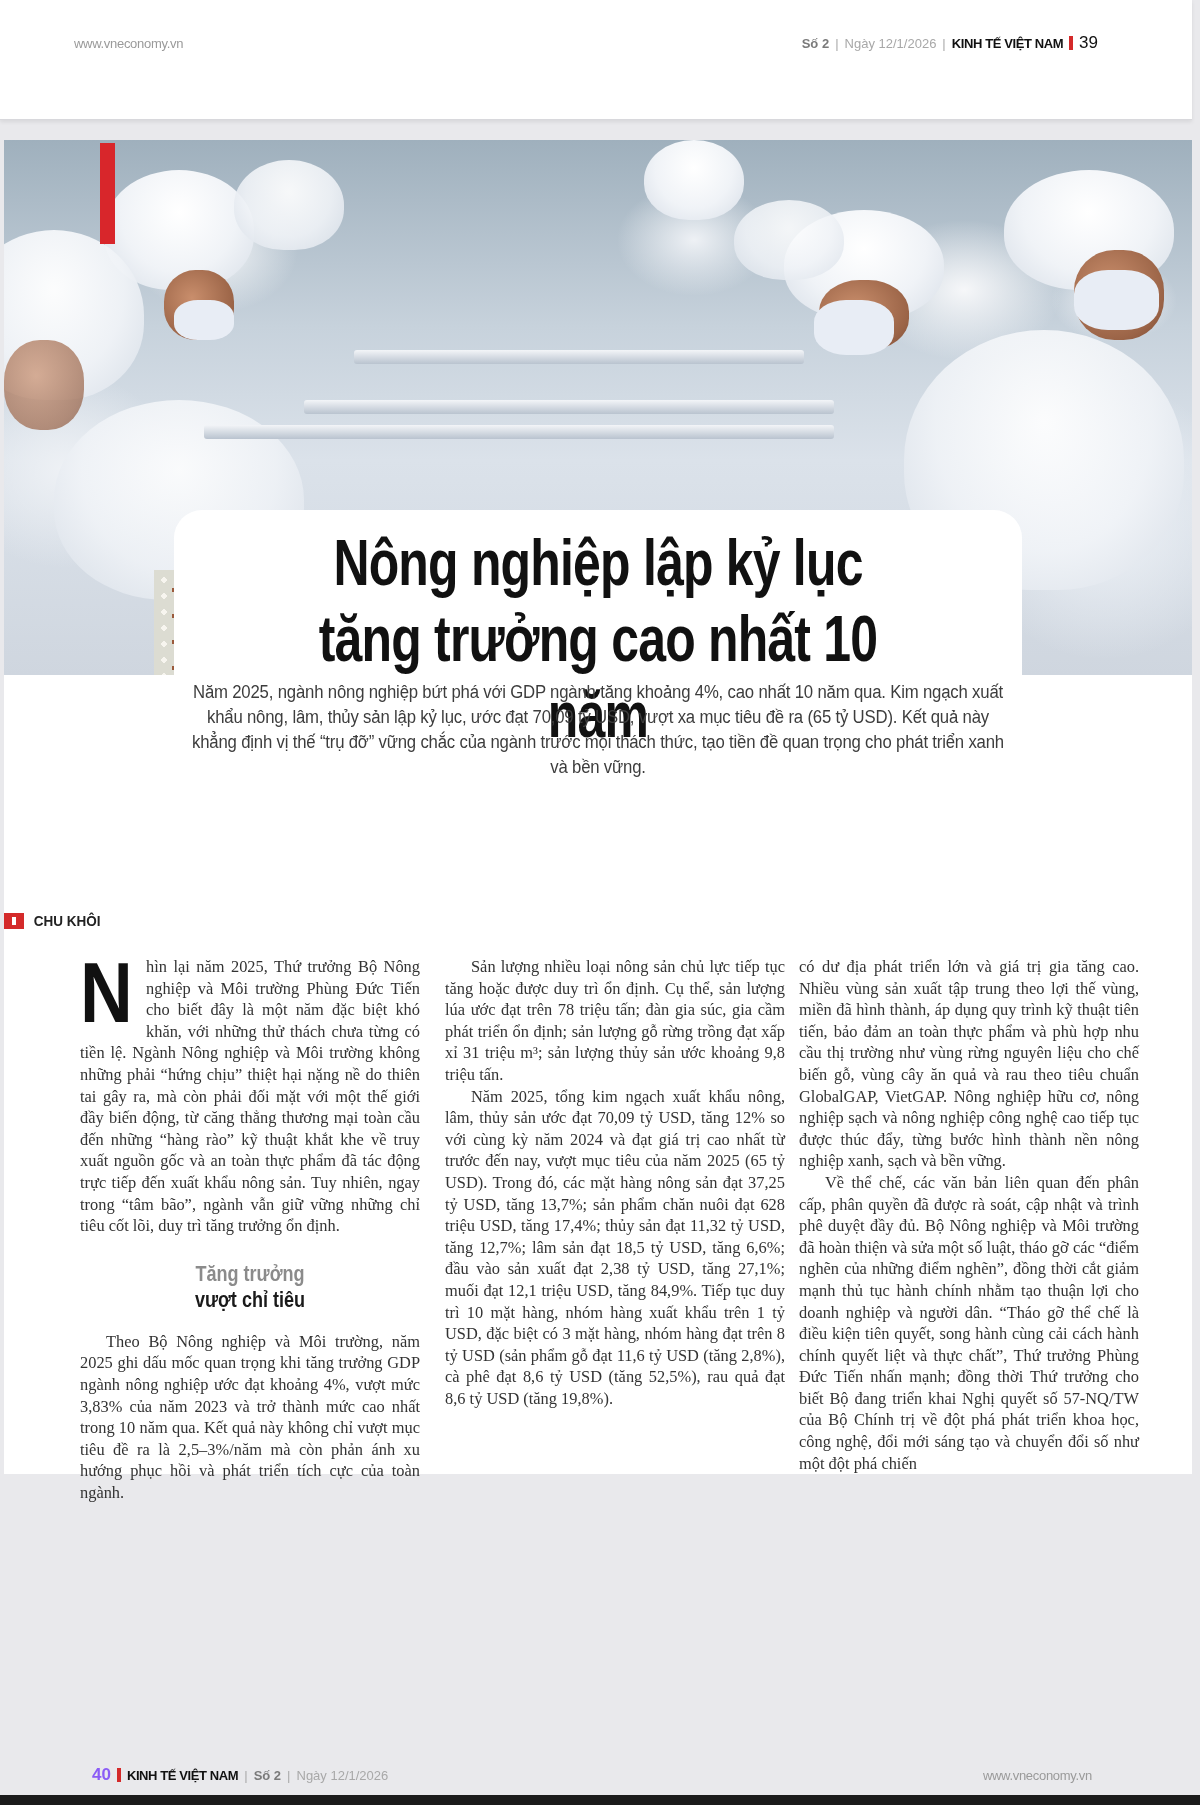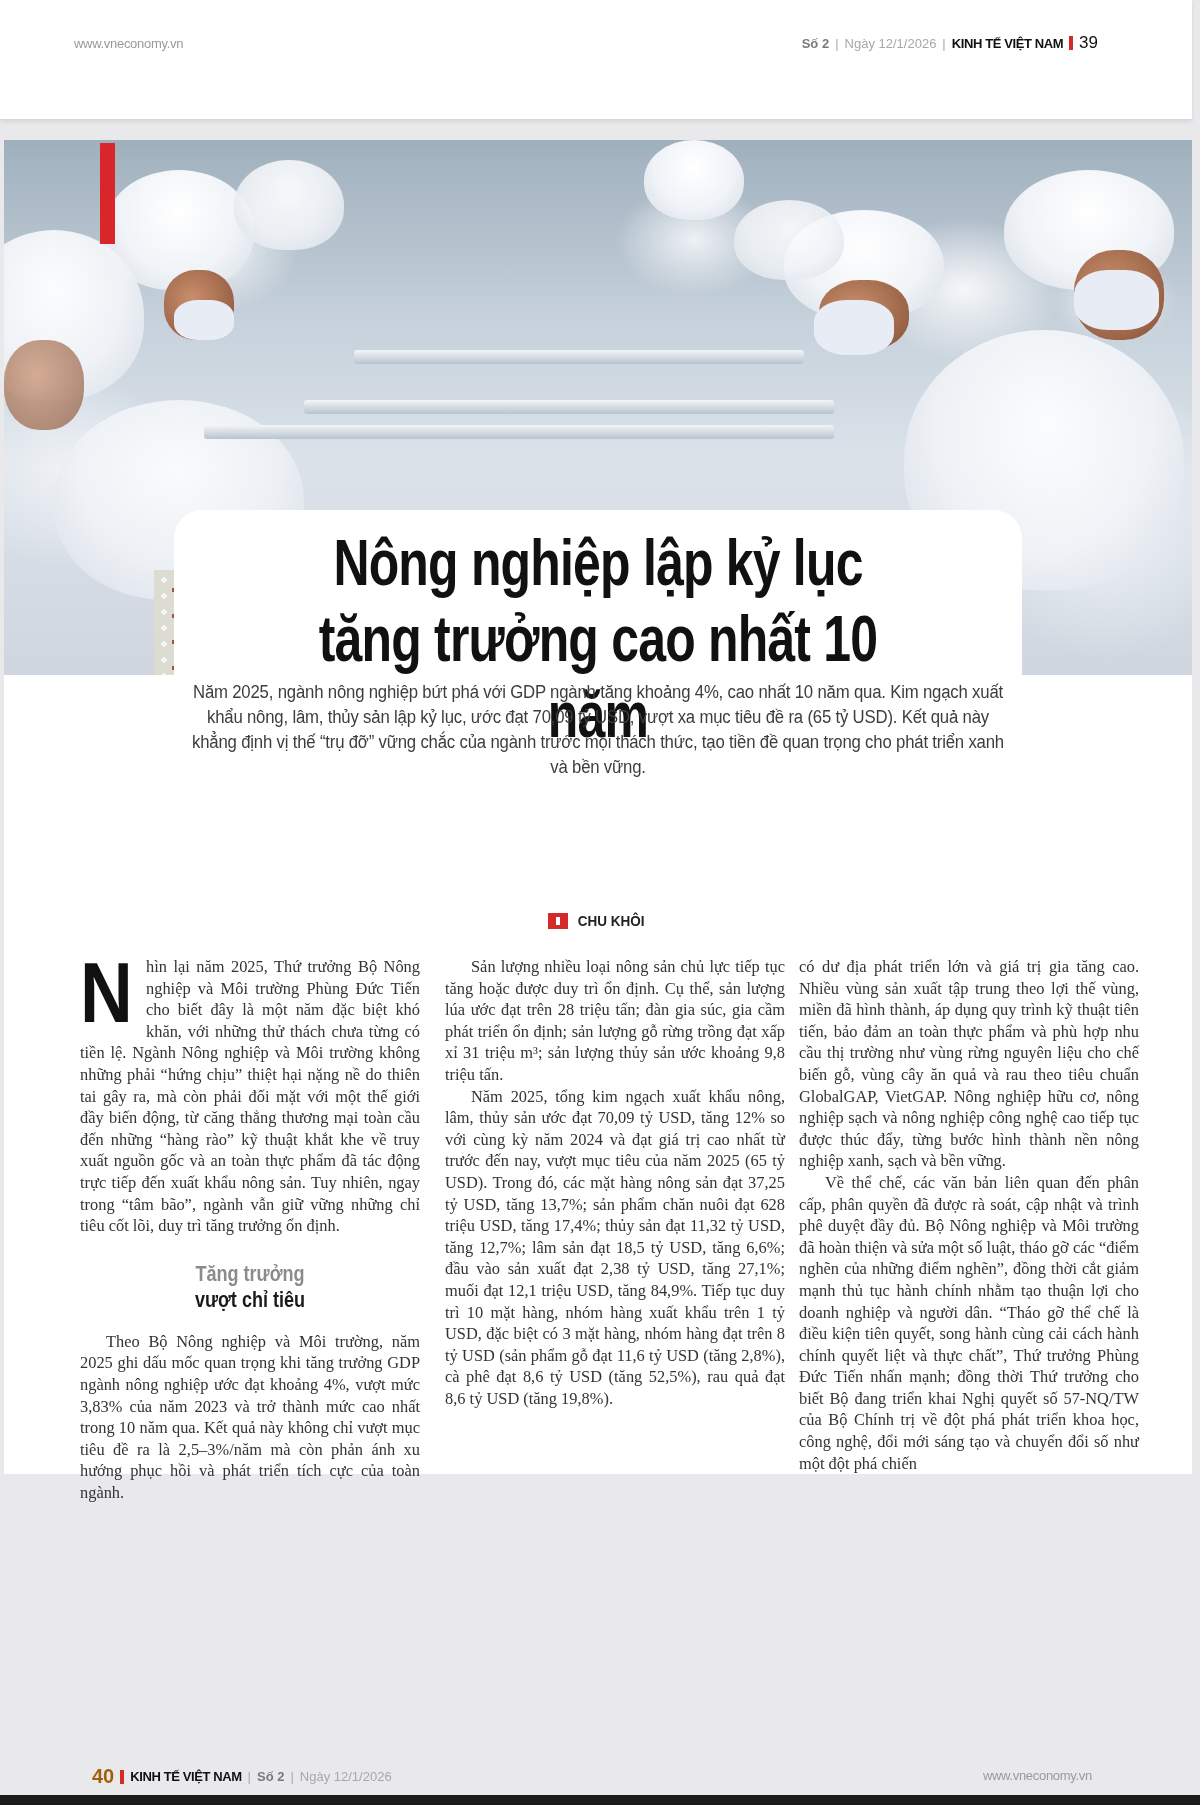--- a/index.html
+++ b/index.html
@@ -62,40 +62,40 @@
     position: absolute; left: 170px; top: 385px; width: 848px; text-align: center;
     font-family: "Liberation Sans", sans-serif; font-weight: bold; font-size: 64px; line-height: 76px;
     color: #111; transform: scaleX(0.78); transform-origin: center top; letter-spacing: -1px;
   }
 
   .dek {
     position: absolute; left: 150px; top: 540px; width: 888px; text-align: center;
     font-family: "Liberation Sans", sans-serif; font-size: 18px; line-height: 25px; color: #3d3d3d;
     transform: scaleX(0.93); transform-origin: center top; letter-spacing: -0.2px;
   }
-  .byline { position: absolute; left: 0; width: 1188px; top: 772px; display: flex; justify-content: center; align-items: center; gap: 6px; }
+  .byline { position: absolute; left: 0; width: 1188px; top: 772px; display: flex; align-items: center; gap: 6px; }
   .byline .logo { width: 20px; height: 16px; background: #d42a2a; position: relative; }
   .byline .logo::after { content: ""; position: absolute; left: 8px; top: 4px; width: 4px; height: 8px; background: #fff; }
   .byline .name { font-family: "Liberation Sans", sans-serif; font-weight: bold; font-size: 15px; color: #222; transform: scaleX(0.9); }
 
   
   .col { position: absolute; top: 816px; width: 340px; font-size: 16.4px; line-height: 21.6px; text-align: justify; color: #333; }
   .col1 { left: 76px; }
   .col2 { left: 441px; }
   .col3 { left: 795px; }
   .col p { text-indent: 26px; }
   .col p.noindent { text-indent: 0; }
   .dropcap { float: left; font-family: "Liberation Sans", sans-serif; font-weight: bold; font-size: 86px; line-height: 64px; margin: 4px 10px 0 0; color: #111; transform: scaleX(0.85); transform-origin: left top; width: 56px; }
   .subhead { text-align: center; margin: 24px 0 18px; font-family: "Liberation Sans", sans-serif; font-weight: bold; line-height: 26px; }
   .subhead .l1 { display: block; color: #8b8b8b; font-size: 22px; transform: scaleX(0.82); }
   .subhead .l2 { display: block; color: #1a1a1a; font-size: 22px; transform: scaleX(0.82); }
 
   
   .folio-bottom { position: absolute; left: 88px; top: 1625px; display: flex; align-items: center; gap: 6px; font-family: "Liberation Sans", sans-serif; font-size: 13px; }
-  .folio-bottom .pageno { font-weight: bold; font-size: 20px; color: #a16207; }
+  .folio-bottom .pageno { font-weight: bold; font-size: 17px; color: #8b5cf6; }
   .folio-bottom .redbar { width: 4px; height: 14px; background: #d42a2a; display: inline-block; }
   .folio-bottom .mag { font-weight: bold; color: #111; letter-spacing: -0.4px; }
   .folio-bottom .issue { color: #7a7a7a; font-weight: bold; }
   .folio-bottom .sep { color: #aaa; }
   .folio-bottom .date { color: #a8a8a8; }
   .site-bottom { position: absolute; right: 100px; top: 1628px; font-family: "Liberation Sans", sans-serif; font-size: 13px; color: #9a9a9a; letter-spacing: -0.3px; }
 
   .bottom-bar { position: absolute; left: 0; top: 1795px; width: 1200px; height: 10px; background: #1b1b1b; }
 </style>
 </head>
@@ -158,21 +158,21 @@
   <div class="col col1">
     <p class="noindent"><span class="dropcap">N</span><span>hìn lại năm 2025, Thứ trưởng Bộ Nông nghiệp và Môi trường Phùng Đức Tiến cho biết đây là một năm đặc biệt khó khăn, với những thử thách chưa từng có tiền lệ. Ngành Nông nghiệp và Môi trường không những phải “hứng chịu” thiệt hại nặng nề do thiên tai gây ra, mà còn phải đối mặt với một thế giới đầy biến động, từ căng thẳng thương mại toàn cầu đến những “hàng rào” kỹ thuật khắt khe về truy xuất nguồn gốc và an toàn thực phẩm đã tác động trực tiếp đến xuất khẩu nông sản. Tuy nhiên, ngay trong “tâm bão”, ngành vẫn giữ vững những chỉ tiêu cốt lõi, duy trì tăng trưởng ổn định.</span></p>
     <div class="subhead">
       <span class="l1">Tăng trưởng</span>
       <span class="l2">vượt chỉ tiêu</span>
     </div>
     <p>Theo Bộ Nông nghiệp và Môi trường, năm 2025 ghi dấu mốc quan trọng khi tăng trưởng GDP ngành nông nghiệp ước đạt khoảng 4%, vượt mức 3,83% của năm 2023 và trở thành mức cao nhất trong 10 năm qua. Kết quả này không chỉ vượt mục tiêu đề ra là 2,5–3%/năm mà còn phản ánh xu hướng phục hồi và phát triển tích cực của toàn ngành.</p>
   </div>
 
   <div class="col col2">
-    <p>Sản lượng nhiều loại nông sản chủ lực tiếp tục tăng hoặc được duy trì ổn định. Cụ thể, sản lượng lúa ước đạt trên 28 triệu tấn; đàn gia súc, gia cầm phát triển ổn định; sản lượng gỗ rừng trồng đạt xấp xỉ 31 triệu m³; sản lượng thủy sản ước khoảng 9,8 triệu tấn.</p>
+    <p>Sản lượng nhiều loại nông sản chủ lực tiếp tục tăng hoặc được duy trì ổn định. Cụ thể, sản lượng lúa ước đạt trên 78 triệu tấn; đàn gia súc, gia cầm phát triển ổn định; sản lượng gỗ rừng trồng đạt xấp xỉ 31 triệu m³; sản lượng thủy sản ước khoảng 9,8 triệu tấn.</p>
     <p>Năm 2025, tổng kim ngạch xuất khẩu nông, lâm, thủy sản ước đạt 70,09 tỷ USD, tăng 12% so với cùng kỳ năm 2024 và đạt giá trị cao nhất từ trước đến nay, vượt mục tiêu của năm 2025 (65 tỷ USD). Trong đó, các mặt hàng nông sản đạt 37,25 tỷ USD, tăng 13,7%; sản phẩm chăn nuôi đạt 628 triệu USD, tăng 17,4%; thủy sản đạt 11,32 tỷ USD, tăng 12,7%; lâm sản đạt 18,5 tỷ USD, tăng 6,6%; đầu vào sản xuất đạt 2,38 tỷ USD, tăng 27,1%; muối đạt 12,1 triệu USD, tăng 84,9%. Tiếp tục duy trì 10 mặt hàng, nhóm hàng xuất khẩu trên 1 tỷ USD, đặc biệt có 3 mặt hàng, nhóm hàng đạt trên 8 tỷ USD (sản phẩm gỗ đạt 11,6 tỷ USD (tăng 2,8%), cà phê đạt 8,6 tỷ USD (tăng 52,5%), rau quả đạt 8,6 tỷ USD (tăng 19,8%).</p>
   </div>
 
   <div class="col col3">
     <p class="noindent">có dư địa phát triển lớn và giá trị gia tăng cao. Nhiều vùng sản xuất tập trung theo lợi thế vùng, miền đã hình thành, áp dụng quy trình kỹ thuật tiên tiến, bảo đảm an toàn thực phẩm và phù hợp nhu cầu thị trường như vùng rừng nguyên liệu cho chế biến gỗ, vùng cây ăn quả và rau theo tiêu chuẩn GlobalGAP, VietGAP. Nông nghiệp hữu cơ, nông nghiệp sạch và nông nghiệp công nghệ cao tiếp tục được thúc đẩy, từng bước hình thành nền nông nghiệp xanh, sạch và bền vững.</p>
     <p>Về thể chế, các văn bản liên quan đến phân cấp, phân quyền đã được rà soát, cập nhật và trình phê duyệt đầy đủ. Bộ Nông nghiệp và Môi trường đã hoàn thiện và sửa một số luật, tháo gỡ các “điểm nghẽn của những điểm nghẽn”, đồng thời cắt giảm mạnh thủ tục hành chính nhằm tạo thuận lợi cho doanh nghiệp và người dân. “Tháo gỡ thể chế là điều kiện tiên quyết, song hành cùng cải cách hành chính quyết liệt và thực chất”, Thứ trưởng Phùng Đức Tiến nhấn mạnh; đồng thời Thứ trưởng cho biết Bộ đang triển khai Nghị quyết số 57-NQ/TW của Bộ Chính trị về đột phá phát triển khoa học, công nghệ, đổi mới sáng tạo và chuyển đổi số như một đột phá chiến</p>
   </div>
 
   <div class="folio-bottom">
     <span class="pageno">40</span>

